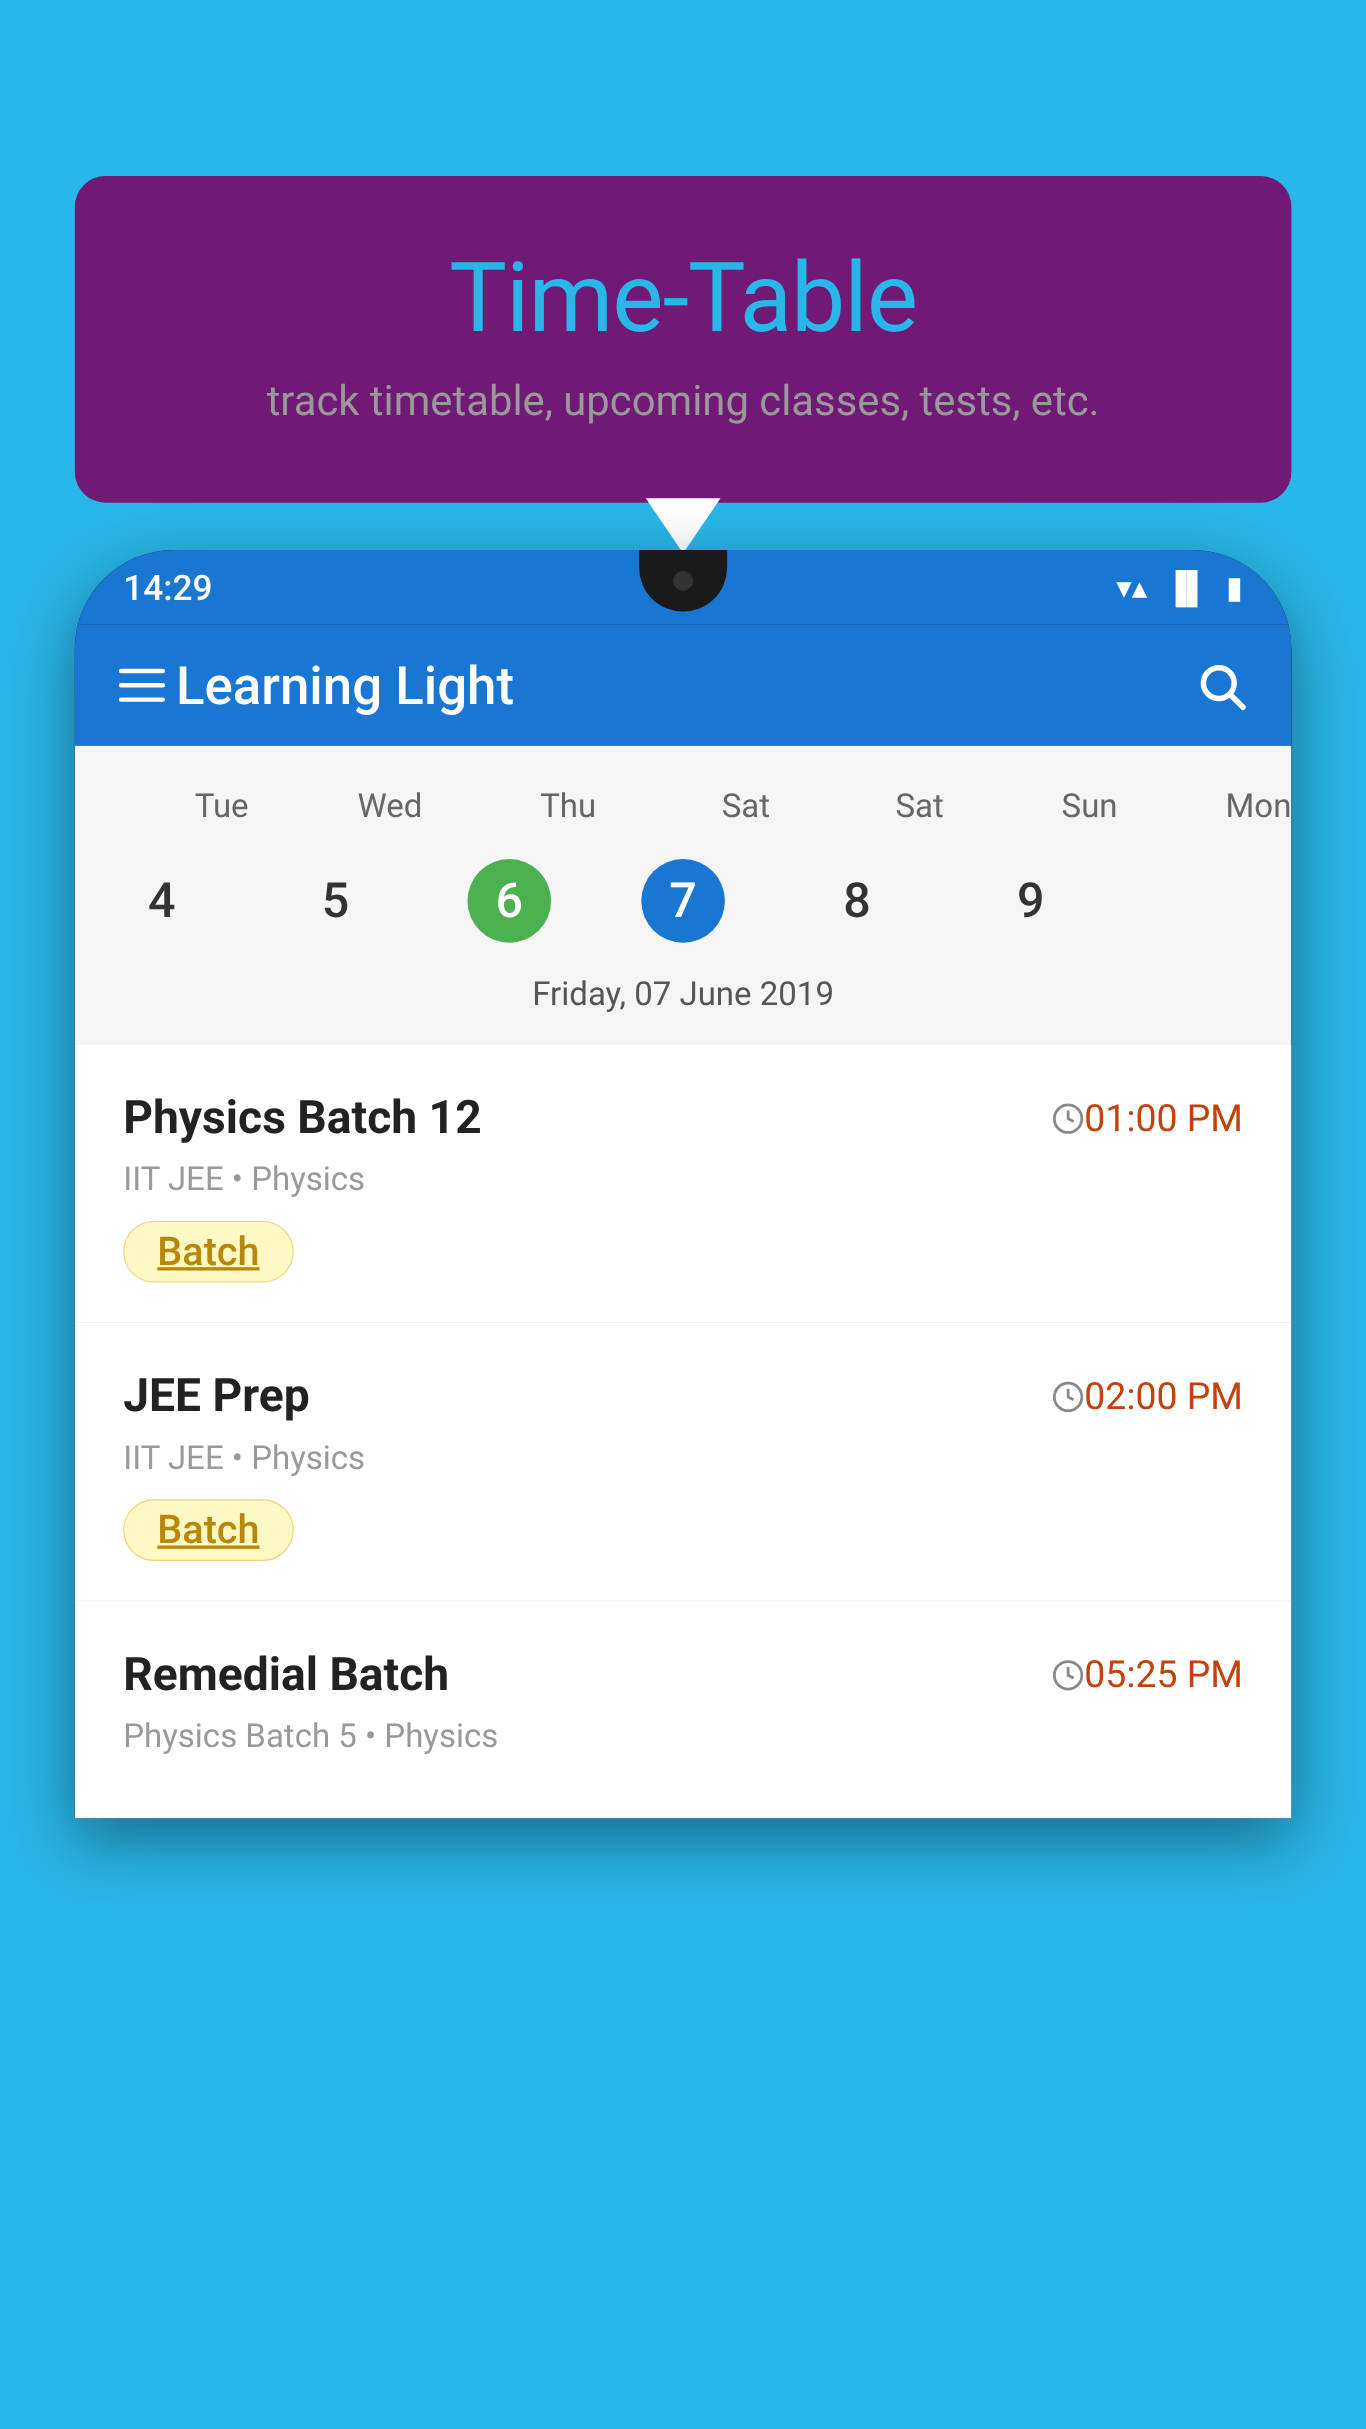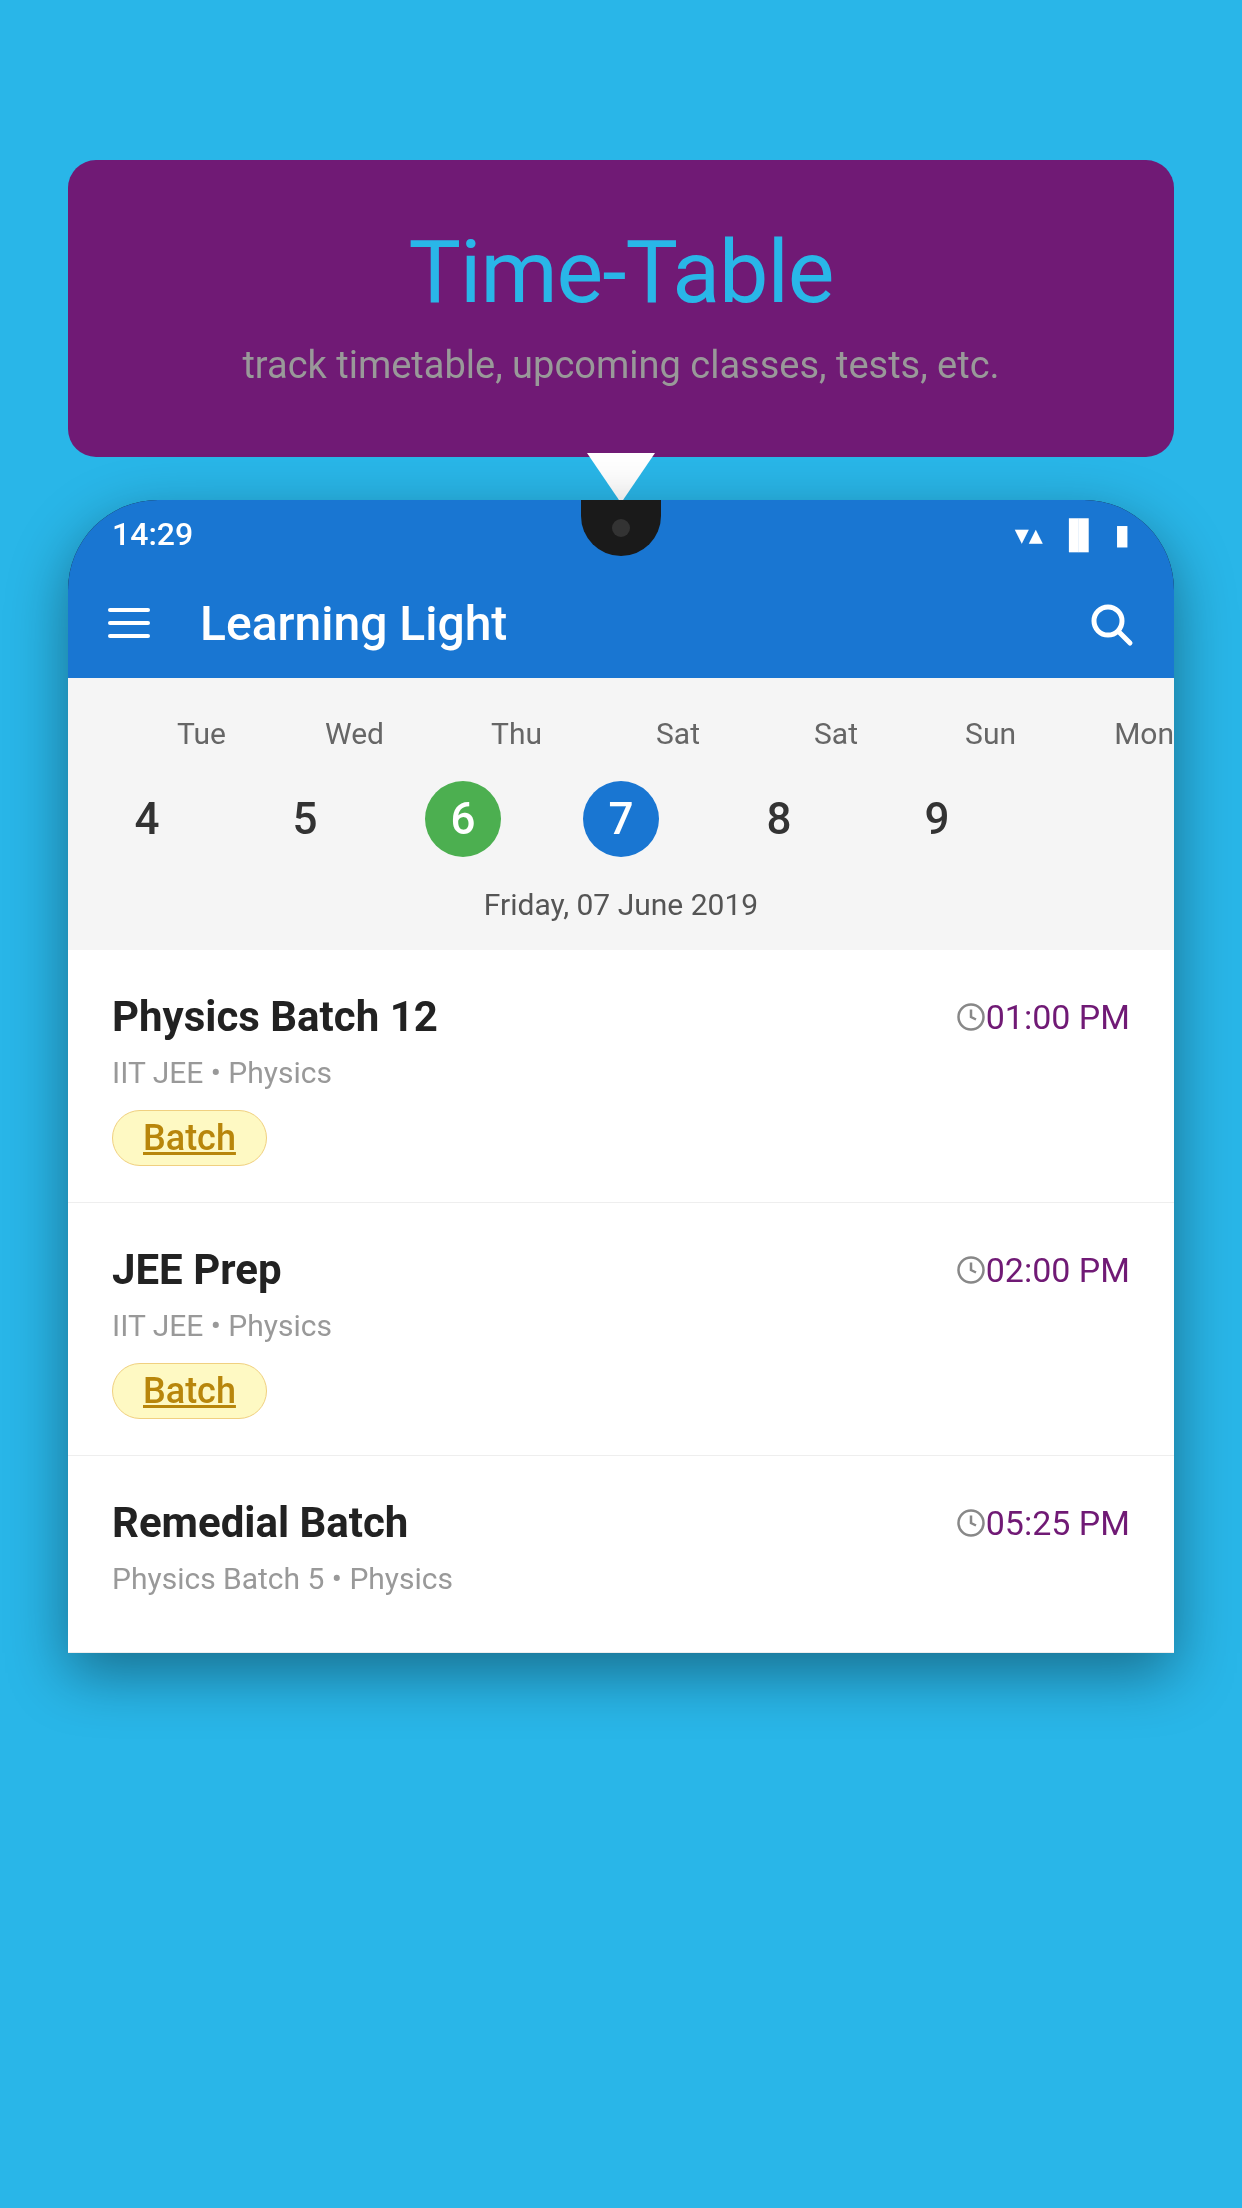--- a/index.html
+++ b/index.html
@@ -124,21 +124,20 @@
       gap: 16px;
     }
 
     
     .app-bar {
       background: #1976D2;
       height: 110px;
       display: flex;
       align-items: center;
       padding: 0 40px;
-      gap: 40px;
     }
 
     .hamburger {
       display: flex;
       flex-direction: column;
       gap: 9px;
       cursor: pointer;
     }
 
     .hamburger-line {
@@ -249,21 +248,21 @@
     .class-name {
       font-size: 42px;
       font-weight: 700;
       color: #222;
     }
 
     .class-time {
       display: flex;
       align-items: center;
       font-size: 34px;
-      color: #701a75;
+      color: #c2410c;
     }
 
     .class-meta {
       font-size: 30px;
       color: #999;
       margin-bottom: 20px;
     }
 
     .batch-tag {
       display: inline-block;

